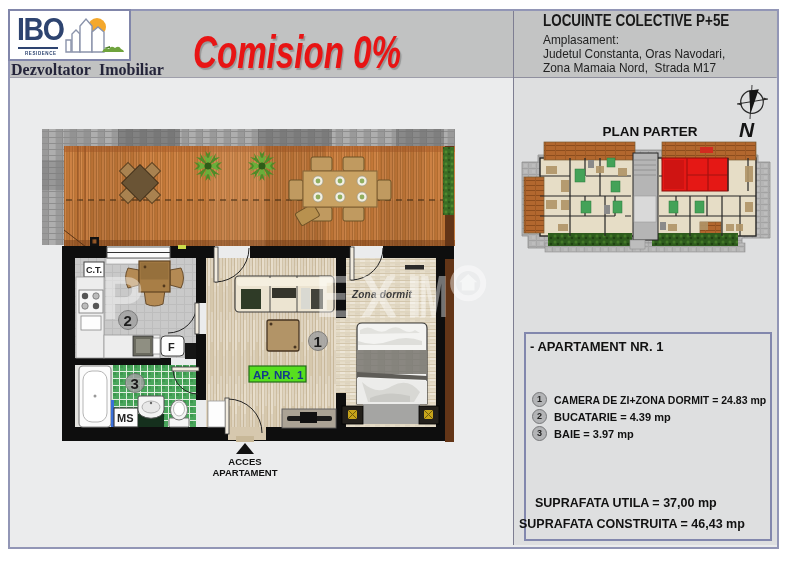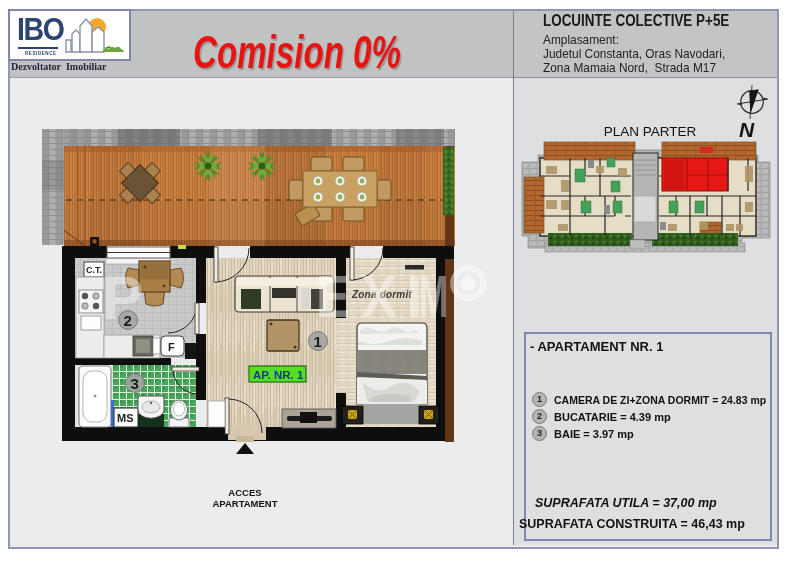--- a/index.html
+++ b/index.html
@@ -36,29 +36,29 @@
     <path d="M8 38 L8 20 L12 16 L16 20 L16 38 Z"></path>
     <path d="M2 38 L2 26 L7 26 L7 38 Z"></path>
     <path d="M16 38 L16 12 L22 5 L28 12 L28 38 Z"></path>
     <path d="M28 38 L28 18 L34 13 L40 18 L40 38 Z"></path>
   </g>
 
   <path d="M38 38 q3 -6 7 -3 q2 -4 6 -1 q4 -3 6 1 q3 1 3 3 Z" fill="#6fa33d"></path>
   <path d="M40 34 l6 -2 l0 2 Z" fill="#4c7f2a"></path>
 </svg>
 
-<div class="abs" style="left:11px;top:61px;width:200px;font-family:'Liberation Serif',serif;font-weight:bold;font-size:10px;color:#24243a;">Dezvoltator&nbsp;&nbsp;Imobiliar</div>
+<div class="abs" style="left:11px;top:61px;width:200px;font-family:'Liberation Serif',serif;font-weight:bold;font-size:16px;color:#24243a;">Dezvoltator&nbsp;&nbsp;Imobiliar</div>
 
 <div class="abs" style="left:147px;top:25px;width:300px;text-align:center;white-space:nowrap;font-size:46px;font-weight:bold;font-style:italic;color:#e81414;text-shadow:2px 2px 1px rgba(110,110,110,.5);transform:scaleX(0.72);transform-origin:center top;">Comision 0%</div>
 
 <div class="abs" style="left:543px;top:12px;font-size:16px;font-weight:bold;color:#191919;transform:scaleX(0.84);transform-origin:left top;letter-spacing:0px;">LOCUINTE COLECTIVE P+5E</div>
 
 <div class="abs" style="left:543px;top:33px;font-size:13.5px;color:#222;line-height:14.2px;transform:scaleX(0.88);transform-origin:left top;">Amplasament:<br>Judetul Constanta, Oras Navodari,<br>Zona Mamaia Nord,&nbsp; Strada M17</div>
 
-<div class="abs" style="left:560px;top:124px;width:180px;text-align:center;font-size:13.5px;font-weight:normal;color:#111;letter-spacing:0px;">PLAN PARTER</div>
+<div class="abs" style="left:560px;top:124px;width:180px;text-align:center;font-size:13.5px;font-weight:bold;color:#111;letter-spacing:0px;">PLAN PARTER</div>
 
 <svg class="abs" style="left:735px;top:84px;" width="40" height="60" viewBox="0 0 40 60">
   <g>
     <circle cx="17" cy="18" r="11.3" fill="none" stroke="#2a2a2a" stroke-width="1.2"></circle>
     <line x1="2" y1="20" x2="33" y2="15" stroke="#2a2a2a" stroke-width="1"></line>
     <path d="M2 20 L7 18.6 L6.4 21.6 Z" fill="#2a2a2a"></path>
     <path d="M33 15 L28 16.4 L28.6 13.4 Z" fill="#2a2a2a"></path>
     <line x1="17" y1="1" x2="15" y2="35" stroke="#2a2a2a" stroke-width="0.9"></line>
     <path d="M14.2 6.8 L23.8 5.2 L15.4 30 Z" fill="#151515"></path>
   </g>
@@ -71,27 +71,27 @@
 
 <div class="abs" style="left:532px;top:392px;width:13px;height:13px;border-radius:50%;background:#b3b4b6;border:1px solid #77787a;text-align:center;font-size:9px;font-weight:bold;line-height:13px;color:#222;">1</div>
 <div class="abs" style="left:554px;top:394px;font-size:10.5px;font-weight:bold;color:#111;">CAMERA DE ZI+ZONA DORMIT = 24.83 mp</div>
 
 <div class="abs" style="left:532px;top:409px;width:13px;height:13px;border-radius:50%;background:#b3b4b6;border:1px solid #77787a;text-align:center;font-size:9px;font-weight:bold;line-height:13px;color:#222;">2</div>
 <div class="abs" style="left:554px;top:411px;font-size:11px;font-weight:bold;color:#111;">BUCATARIE = 4.39 mp</div>
 
 <div class="abs" style="left:532px;top:426px;width:13px;height:13px;border-radius:50%;background:#b3b4b6;border:1px solid #77787a;text-align:center;font-size:9px;font-weight:bold;line-height:13px;color:#222;">3</div>
 <div class="abs" style="left:554px;top:428px;font-size:11px;font-weight:bold;color:#111;">BAIE = 3.97 mp</div>
 
-<div class="abs" style="left:535px;top:496px;font-size:12.5px;font-weight:bold;color:#111;font-style:italic;">SUPRAFATA UTILA = 37,00 mp</div>
+<div class="abs" style="left:535px;top:496px;font-size:12.5px;font-weight:bold;color:#111;">SUPRAFATA UTILA = 37,00 mp</div>
 
 <div class="abs" style="left:519px;top:517px;font-size:12.5px;font-weight:bold;color:#111;">SUPRAFATA CONSTRUITA = 46,43 mp</div>
 
 <div class="abs" style="left:236px;top:443px;width:0;height:0;border-left:9px solid transparent;border-right:9px solid transparent;border-bottom:11px solid #111;"></div>
 
-<div class="abs" style="left:185px;top:456px;width:120px;text-align:center;font-size:9.5px;font-weight:bold;color:#111;line-height:11px;margin-top:31px;">ACCES<br>APARTAMENT</div>
+<div class="abs" style="left:185px;top:456px;width:120px;text-align:center;font-size:9.5px;font-weight:bold;color:#111;line-height:11px;">ACCES<br>APARTAMENT</div>
 
 <svg class="abs" style="left:0;top:0;" width="520" height="570" viewBox="0 0 520 570">
 <defs>
   <pattern id="deck" width="8" height="40" patternUnits="userSpaceOnUse">
     <rect width="8" height="40" fill="#c87e40"></rect>
     <rect width="0.7" height="40" fill="#8f5420"></rect>
     <rect x="0.7" width="1.6" height="40" fill="#d38a4c"></rect>
     <rect x="2.6" width="0.7" height="40" fill="#9d5e24"></rect>
     <rect x="3.3" width="1.5" height="40" fill="#c27636"></rect>
     <rect x="5.2" width="0.7" height="40" fill="#a86628"></rect>

